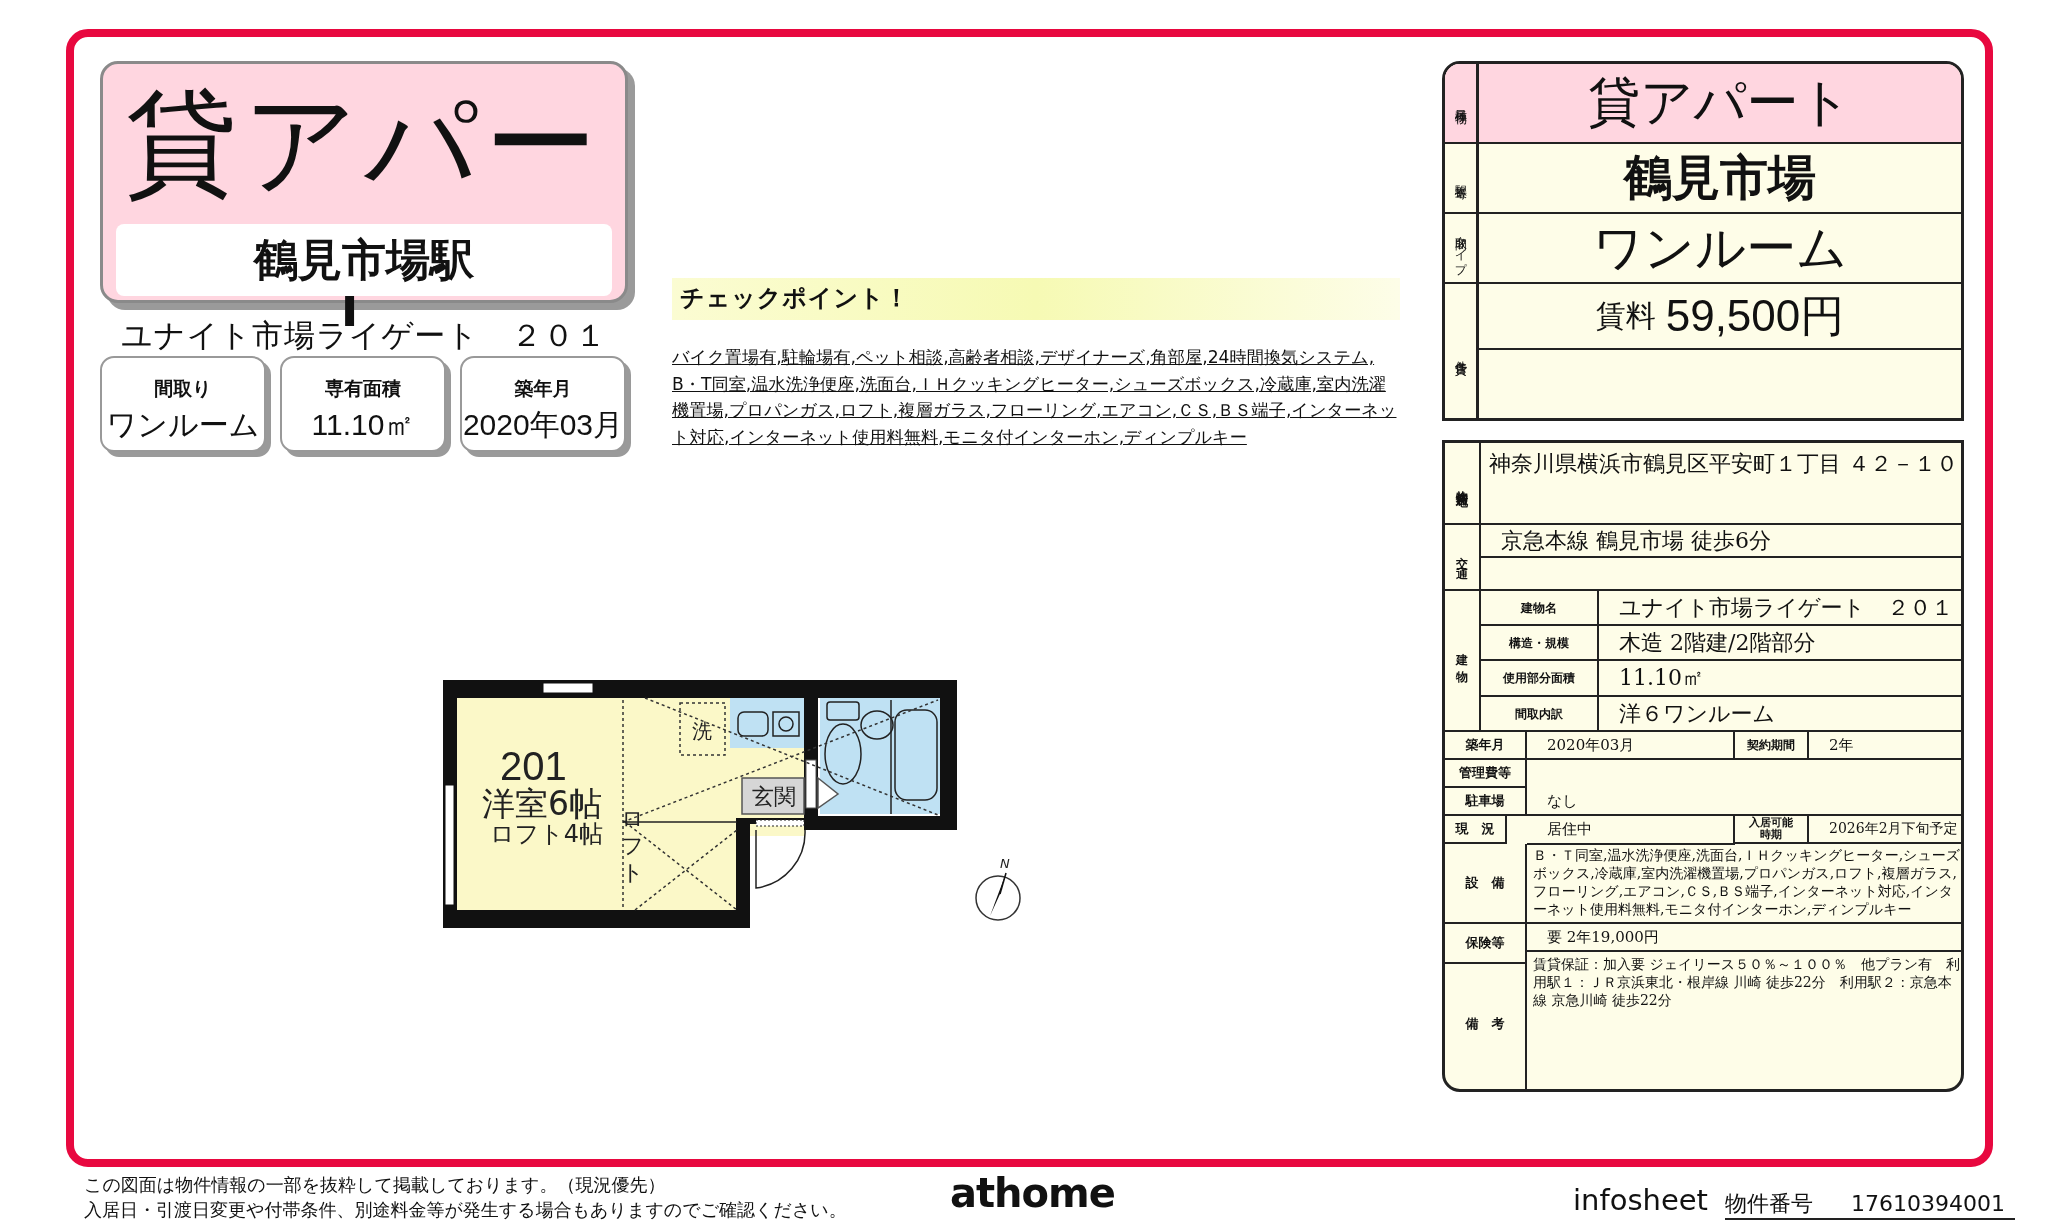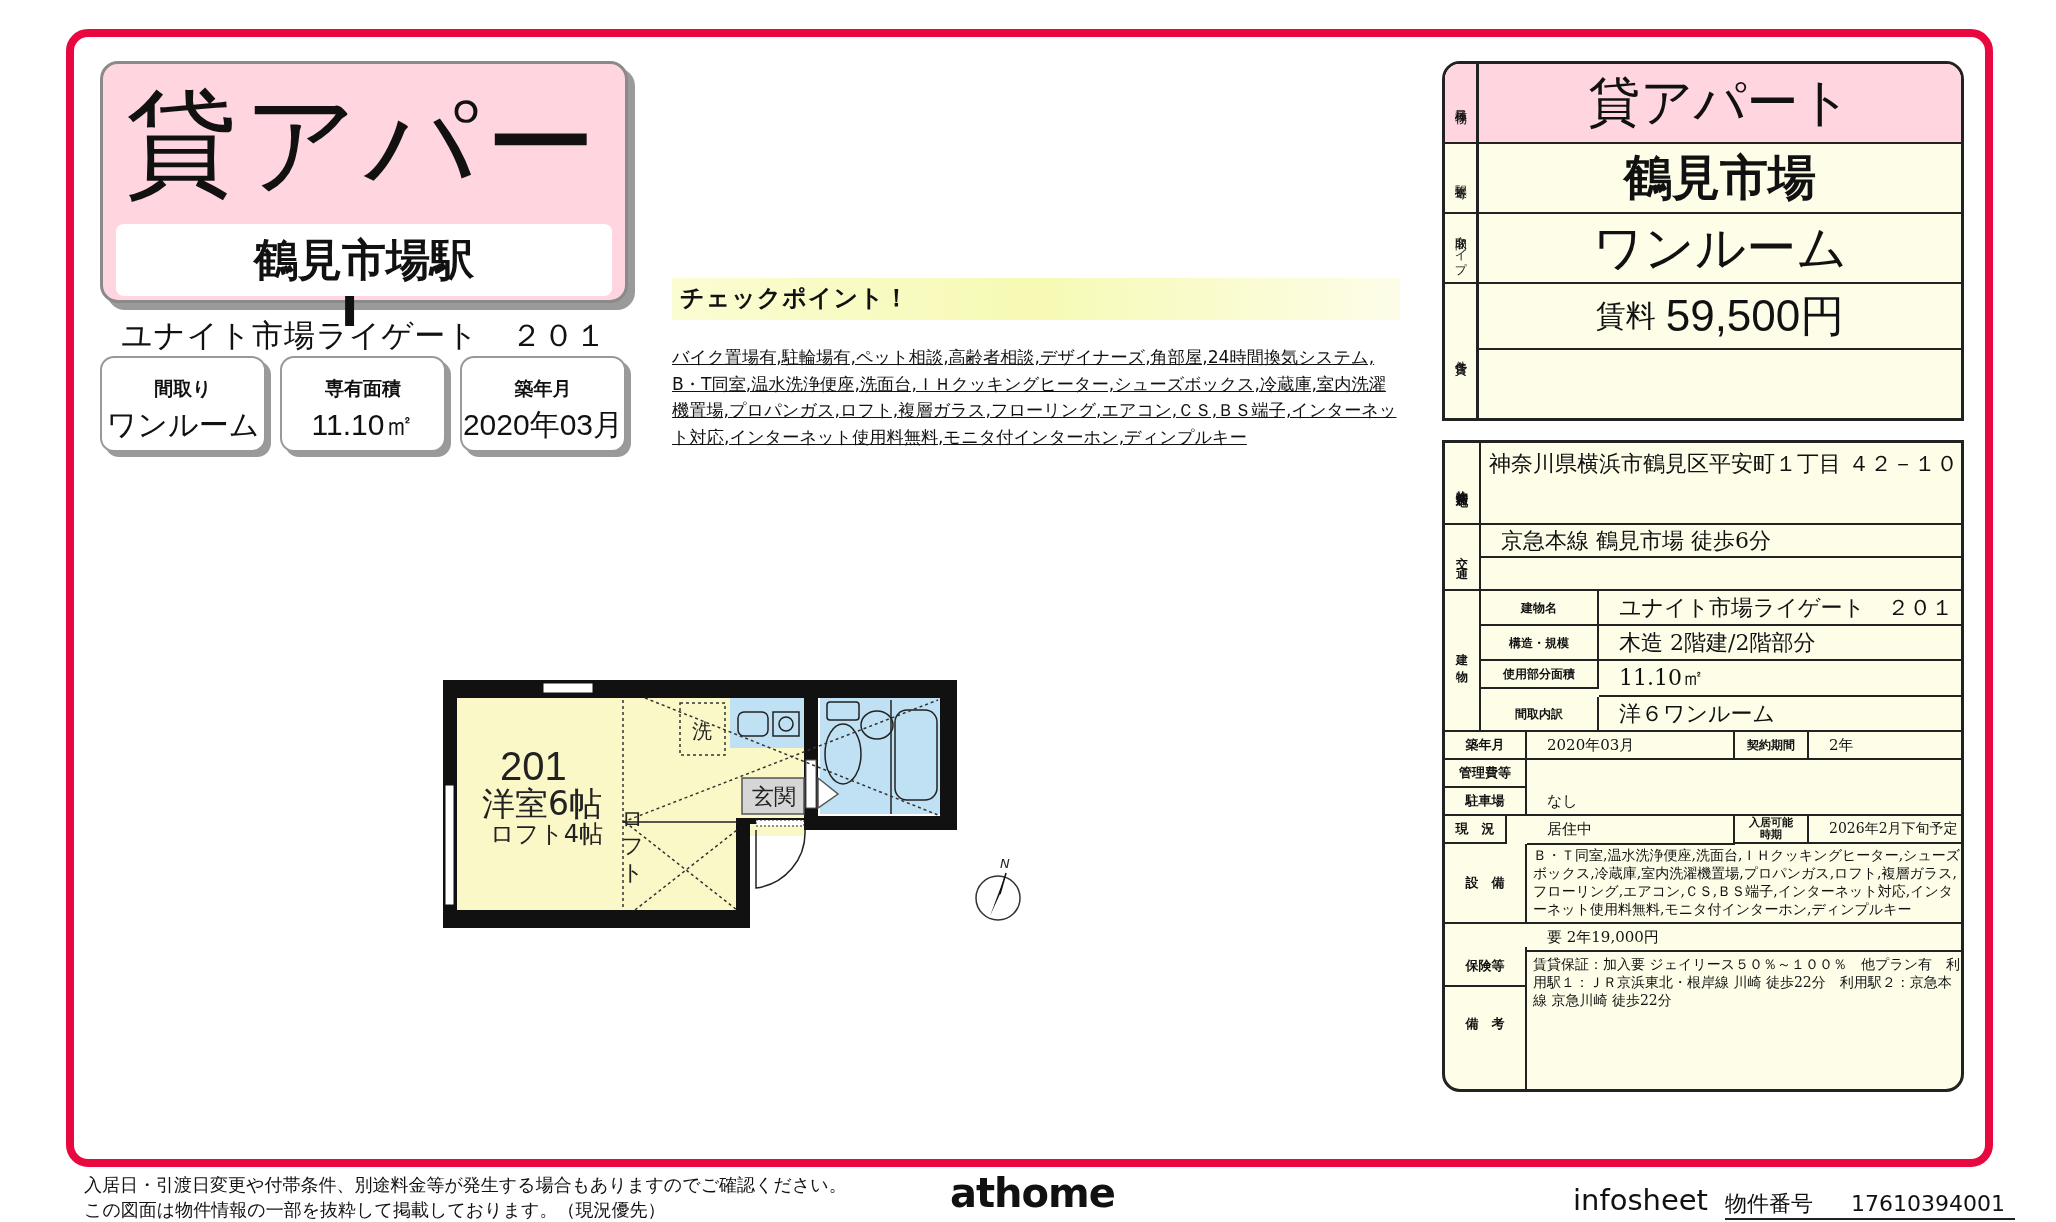--- a/index.html
+++ b/index.html
@@ -223,21 +223,21 @@
   <div class="cell dtext" style="left:36px;top:82px;width:486px;height:33px;border-right:none;font-size:22px">京急本線 鶴見市場 徒歩6分</div>
   <div class="cell dtext" style="left:36px;top:115px;width:486px;height:33px;border-right:none;font-size:22px"></div>
 
   <div class="cell vlabel" style="left:0;top:148px;width:36px;height:141px">
       <span class="vtext" style="letter-spacing:18px">建物</span>
     </div>
   <div class="cell small-lbl" style="left:36px;top:148px;width:118px;height:35px">建物名</div>
   <div class="cell dtext" style="left:154px;top:148px;width:368px;height:35px;border-right:none;font-size:22px">ユナイト市場ライゲート　２０１</div>
   <div class="cell small-lbl" style="left:36px;top:183px;width:118px;height:35px">構造・規模</div>
   <div class="cell dtext" style="left:154px;top:183px;width:368px;height:35px;border-right:none;font-size:22px">木造 2階建/2階部分</div>
-  <div class="cell small-lbl" style="left:36px;top:218px;width:118px;height:28px;padding:0 20px">使用部分面積</div>
+  <div class="cell small-lbl" style="left:36px;top:218px;width:118px;height:36px;padding:0 20px">使用部分面積</div>
   <div class="cell dtext" style="left:154px;top:218px;width:368px;height:36px;border-right:none;font-size:22px">11.10㎡</div>
   <div class="cell small-lbl" style="left:36px;top:254px;width:118px;height:35px">間取内訳</div>
   <div class="cell dtext" style="left:154px;top:254px;width:368px;height:35px;border-right:none;font-size:22px">洋６ワンルーム</div>
 
   <div class="cell small-lbl" style="left:0;top:289px;width:82px;height:28px;font-size:13px">築年月</div>
   <div class="cell dtext" style="left:82px;top:289px;width:208px;height:28px;font-size:15px">2020年03月</div>
   <div class="cell small-lbl" style="left:290px;top:289px;width:74px;height:28px">契約期間</div>
   <div class="cell dtext" style="left:364px;top:289px;width:158px;height:28px;border-right:none;font-size:15px">2年</div>
 
   <div class="cell small-lbl" style="left:0;top:317px;width:82px;height:28px;font-size:13px">管理費等</div>
@@ -246,28 +246,28 @@
   <div class="cell dtext" style="left:82px;top:345px;width:440px;height:28px;border-right:none;font-size:15px">なし</div>
 
   <div class="cell small-lbl" style="left:0;top:373px;width:62px;height:28px;font-size:13px;white-space:pre">現　況</div>
   <div class="cell dtext" style="left:82px;top:373px;width:208px;height:29px;font-size:15px">居住中</div>
   <div class="cell small-lbl" style="left:290px;top:373px;width:74px;height:28px;font-size:11px;padding:0 12px">入居可能時期</div>
   <div class="cell dtext" style="left:364px;top:373px;width:158px;height:28px;border-right:none;font-size:14px">2026年2月下旬予定</div>
 
   <div class="cell small-lbl" style="left:0;top:401px;width:82px;height:80px;font-size:13px;white-space:pre">設　備</div>
   <div class="cell" style="left:82px;top:401px;width:440px;height:80px;border-right:none;padding:2px 6px;font-size:14px;line-height:18px;word-break:break-all">Ｂ・Ｔ同室,温水洗浄便座,洗面台,ＩＨクッキングヒーター,シューズボックス,冷蔵庫,室内洗濯機置場,プロパンガス,ロフト,複層ガラス,フローリング,エアコン,ＣＳ,ＢＳ端子,インターネット対応,インターネット使用料無料,モニタ付インターホン,ディンプルキー</div>
 
-  <div class="cell small-lbl" style="left:0;top:504px;width:82px;height:40px;font-size:13px">保険等</div>
+  <div class="cell small-lbl" style="left:0;top:481px;width:82px;height:40px;font-size:13px">保険等</div>
   <div class="cell dtext" style="left:82px;top:481px;width:440px;height:28px;border-right:none;font-size:15px">要 2年19,000円</div>
 
   <div class="cell small-lbl" style="left:0;top:509px;width:82px;height:143px;font-size:13px;white-space:pre;border-bottom:none">備　考</div>
   <div class="cell" style="left:82px;top:509px;width:440px;height:143px;border-right:none;border-bottom:none;padding:3px 6px;font-size:14px;line-height:18px;word-break:break-all">賃貸保証：加入要 ジェイリース５０％～１００％　他プラン有　利用駅１：ＪＲ京浜東北・根岸線 川崎 徒歩22分　利用駅２：京急本線 京急川崎 徒歩22分</div>
 </div>
 
 <div class="footer-note">
+  <div>この図面は物件情報の一部を抜粋して掲載しております。（現況優先）</div>
   <div>入居日・引渡日変更や付帯条件、別途料金等が発生する場合もありますのでご確認ください。</div>
-  <div>この図面は物件情報の一部を抜粋して掲載しております。（現況優先）</div>
 </div>
 <div class="logo">athome</div>
 <div class="infosheet">infosheet</div>
 <div class="propno">
   <span>物件番号</span><span style="margin:8px">17610394001</span>
 </div>
 
 </body></html>

